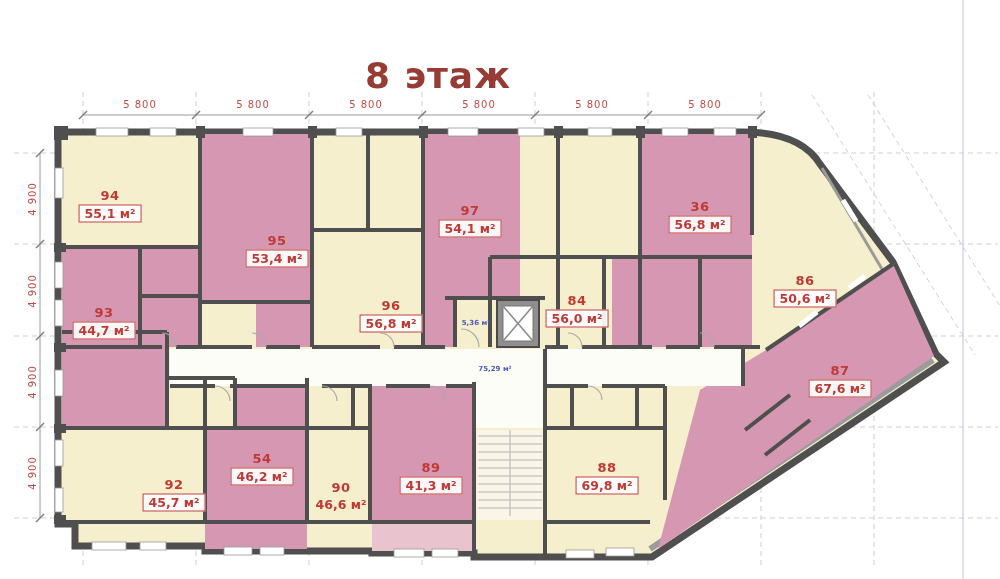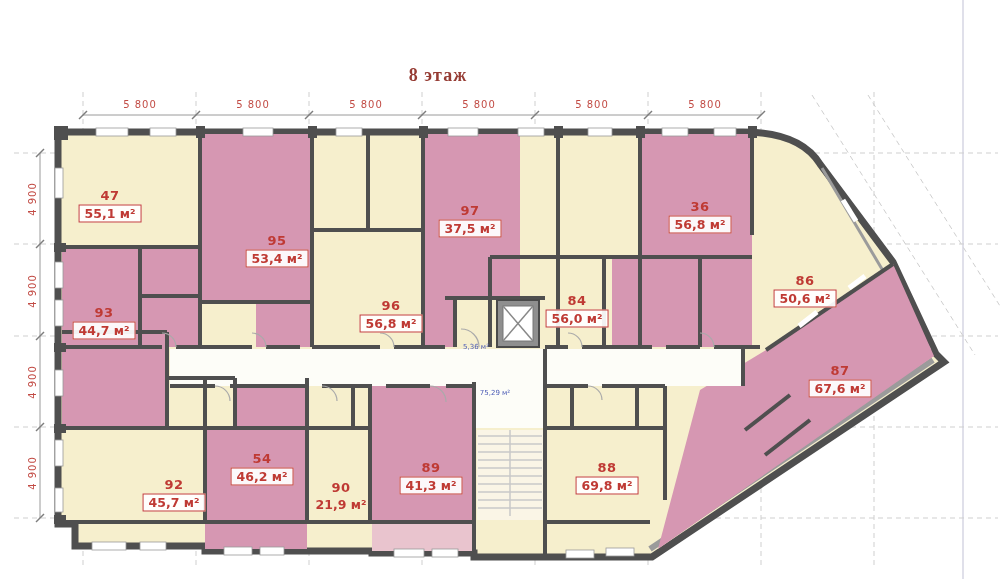--- a/index.html
+++ b/index.html
@@ -1,27 +1,27 @@
 <!DOCTYPE html>
 <html><head>
 <meta charset="utf-8">
 <style>
   html,body{margin:0;padding:0;background:#fff;}
   #stage{position:relative;width:1000px;height:579px;background:#ffffff;overflow:hidden;
          font-family:"DejaVu Sans","Liberation Sans",sans-serif;}
   #plan-svg{position:absolute;left:0;top:0;}
   .txt{position:absolute;transform:translate(-50%,-50%);white-space:nowrap;}
-  .title{font-size:18px;font-weight:600;color:#963c34;letter-spacing:1px;font-family:Liberation Serif, serif;}
+  .title{font-size:36px;font-weight:600;color:#963c34;letter-spacing:1px;}
   .dim{font-size:10px;color:#c24b44;letter-spacing:1px;}
   .dim-left{transform:translate(-50%,-50%) rotate(-90deg);}
   .apt{position:absolute;transform:translate(-50%,-50%);text-align:center;color:#bf3a34;z-index:3;}
   .apt-num{font-size:13px;font-weight:600;letter-spacing:.5px;}
   .apt-area{font-size:12.5px;font-weight:600;margin-top:2px;line-height:16px;}
   .boxed{border:1px solid #c23c36;background:rgba(255,255,255,.93);padding:0 5px;}
-  .blue-note{font-size:7px;color:#4a5ab5;font-weight:400;margin-top:24px;}
+  .blue-note{font-size:7px;color:#4a5ab5;font-weight:700;}
 </style>
 </head>
 <body>
 
 <div id="stage">
 
   <svg id="plan-svg" width="1000" height="579" viewBox="0 0 1000 579">
 
     <rect x="962" y="0" width="2" height="579" fill="#e0e0ea"></rect>
 
@@ -242,30 +242,30 @@
   <div class="txt dim" style="left:479px;top:104px">5 800</div>
   <div class="txt dim" style="left:592px;top:104px">5 800</div>
   <div class="txt dim" style="left:705px;top:104px">5 800</div>
 
   <div class="txt dim dim-left" style="left:32px;top:199px">4 900</div>
   <div class="txt dim dim-left" style="left:32px;top:291px">4 900</div>
   <div class="txt dim dim-left" style="left:32px;top:382px">4 900</div>
   <div class="txt dim dim-left" style="left:32px;top:473px">4 900</div>
 
   <div class="apt" style="left:110px;top:205px">
-    <div class="apt-num">47</div>
+    <div class="apt-num">94</div>
     <div class="apt-area boxed">55,1 м²</div>
   </div>
   <div class="apt" style="left:277px;top:250px">
     <div class="apt-num">95</div>
     <div class="apt-area boxed">53,4 м²</div>
   </div>
   <div class="apt" style="left:470px;top:220px">
     <div class="apt-num">97</div>
-    <div class="apt-area boxed">37,5 м²</div>
+    <div class="apt-area boxed">54,1 м²</div>
   </div>
   <div class="apt" style="left:700px;top:216px">
     <div class="apt-num">36</div>
     <div class="apt-area boxed">56,8 м²</div>
   </div>
   <div class="apt" style="left:104px;top:322px">
     <div class="apt-num">93</div>
     <div class="apt-area boxed">44,7 м²</div>
   </div>
   <div class="apt" style="left:391px;top:315px">
@@ -287,21 +287,21 @@
   <div class="apt" style="left:174px;top:494px">
     <div class="apt-num">92</div>
     <div class="apt-area boxed">45,7 м²</div>
   </div>
   <div class="apt" style="left:262px;top:468px">
     <div class="apt-num">54</div>
     <div class="apt-area boxed">46,2 м²</div>
   </div>
   <div class="apt" style="left:341px;top:496px">
     <div class="apt-num">90</div>
-    <div class="apt-area">21,9 м²</div>
+    <div class="apt-area">46,6 м²</div>
   </div>
   <div class="apt" style="left:431px;top:477px">
     <div class="apt-num">89</div>
     <div class="apt-area boxed">41,3 м²</div>
   </div>
   <div class="apt" style="left:607px;top:477px">
     <div class="apt-num">88</div>
     <div class="apt-area boxed">69,8 м²</div>
   </div>
 

